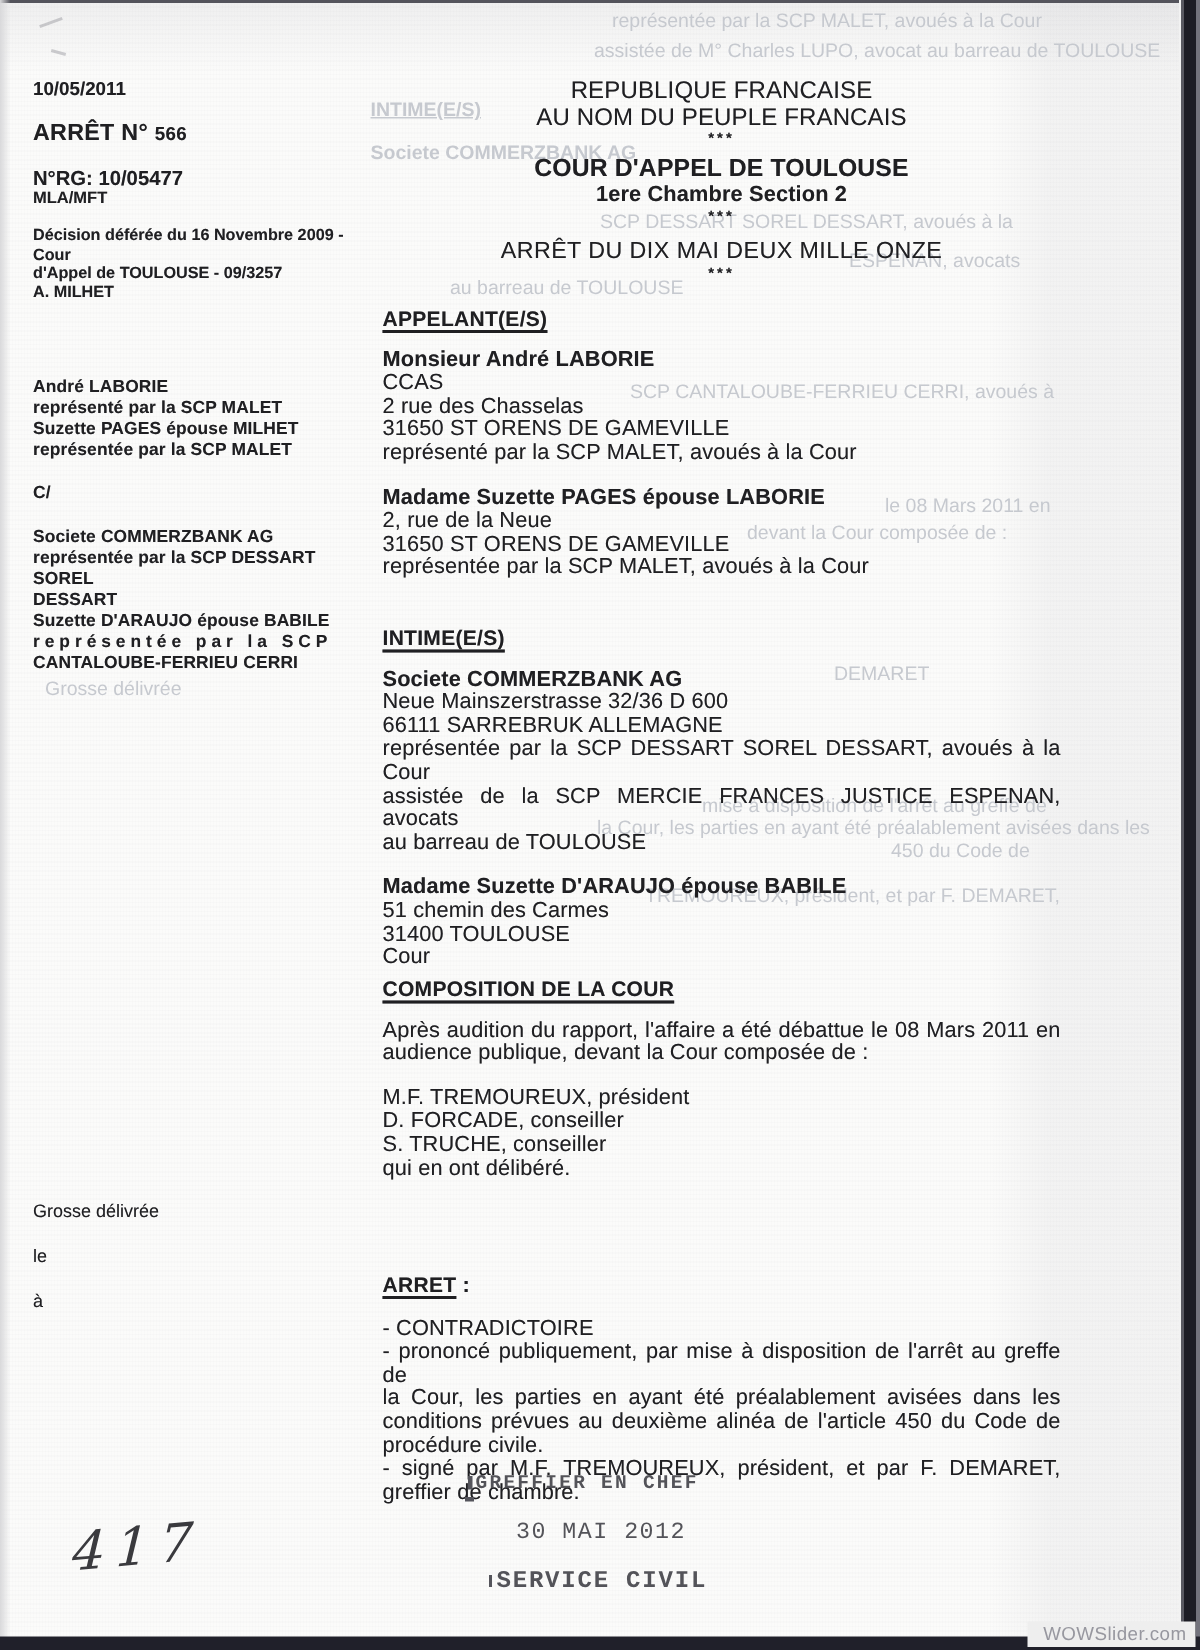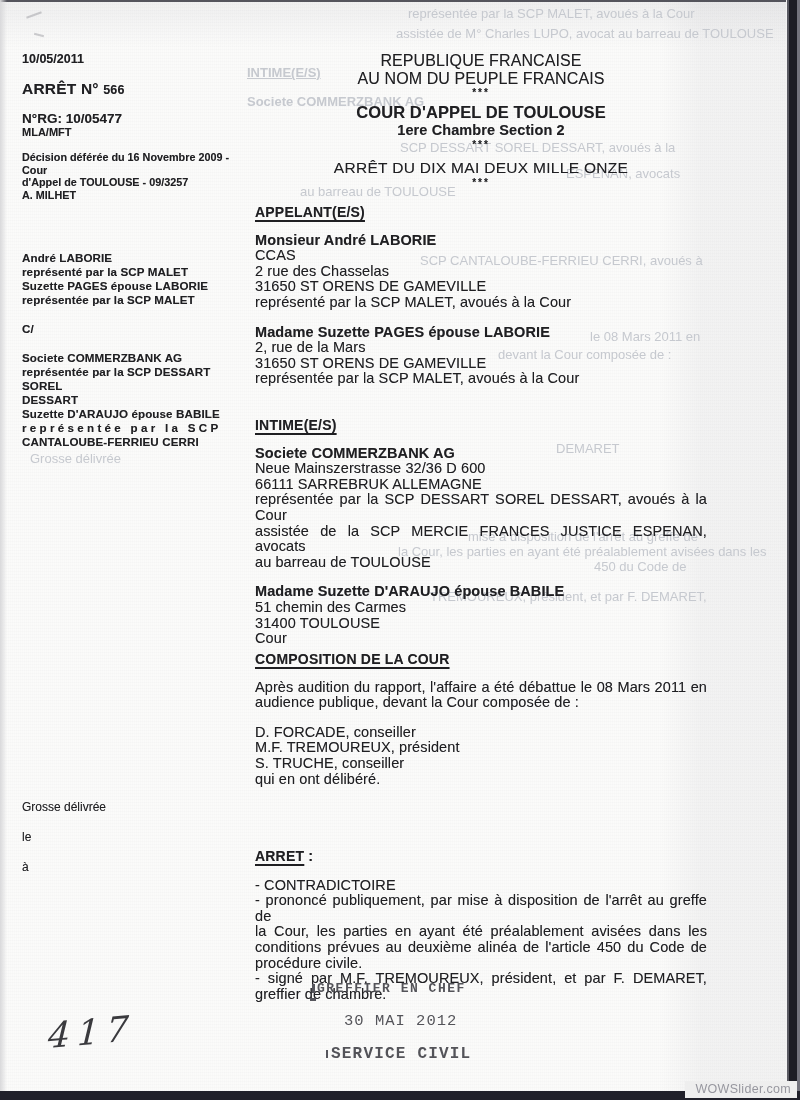--- a/index.html
+++ b/index.html
@@ -151,21 +151,21 @@
     <div class="m-dec">
       <div>Décision déférée du 16 Novembre 2009 -  Cour</div>
       <div>d'Appel de TOULOUSE - 09/3257</div>
       <div>A. MILHET</div>
     </div>
   </div>
 
   <div class="m-col" id="margin-parties">
     <div class="pname">André LABORIE</div>
     <div class="rep">représenté par la SCP MALET</div>
-    <div class="pname">Suzette PAGES épouse LABORIE</div>
+    <div class="pname">Suzette PAGES épouse MILHET</div>
     <div class="rep">représentée par la SCP MALET</div>
     <div class="vs">C/</div>
     <div class="pname">Societe COMMERZBANK AG</div>
     <div class="rep">représentée par la SCP DESSART SOREL</div>
     <div class="rep">DESSART</div>
     <div class="pname">Suzette D'ARAUJO épouse BABILE</div>
     <div class="rep spread">représentée par la SCP</div>
     <div class="rep">CANTALOUBE-FERRIEU CERRI</div>
   </div>
 
@@ -192,21 +192,21 @@
     <div class="sec-title">APPELANT(E/S)</div>
     <div class="party">
       <div class="pname">Monsieur André LABORIE</div>
       <div>CCAS</div>
       <div>2 rue des Chasselas</div>
       <div>31650 ST ORENS DE GAMEVILLE</div>
       <div>représenté par la SCP MALET, avoués à la Cour</div>
     </div>
     <div class="party">
       <div class="pname">Madame Suzette PAGES épouse LABORIE</div>
-      <div>2, rue de la Mars</div>
+      <div>2, rue de la Neue</div>
       <div>31650 ST ORENS DE GAMEVILLE</div>
       <div>représentée par la SCP MALET, avoués à la Cour</div>
     </div>
   </div>
 
   <div class="main-sec" id="sec-intime">
     <div class="sec-title">INTIME(E/S)</div>
     <div class="party">
       <div class="pname">Societe COMMERZBANK AG</div>
       <div>Neue Mainszerstrasse 32/36 D 600</div>
@@ -224,22 +224,22 @@
     </div>
   </div>
 
   <div class="main-sec" id="sec-composition">
     <div class="sec-title">COMPOSITION DE LA COUR</div>
     <div class="intro">
       <div class="j">Après audition du rapport, l'affaire a été débattue le 08 Mars 2011 en</div>
       <div>audience publique, devant la Cour composée de :</div>
     </div>
     <div class="judges">
+      <div>M.F. TREMOUREUX, président</div>
       <div>D. FORCADE, conseiller</div>
-      <div>M.F. TREMOUREUX, président</div>
       <div>S. TRUCHE, conseiller</div>
       <div>qui en ont délibéré.</div>
     </div>
   </div>
 
   <div class="main-sec" id="sec-arret">
     <div>
       <span class="sec-title">ARRET</span><span class="colon"> :</span>
     </div>
     <div class="body">

